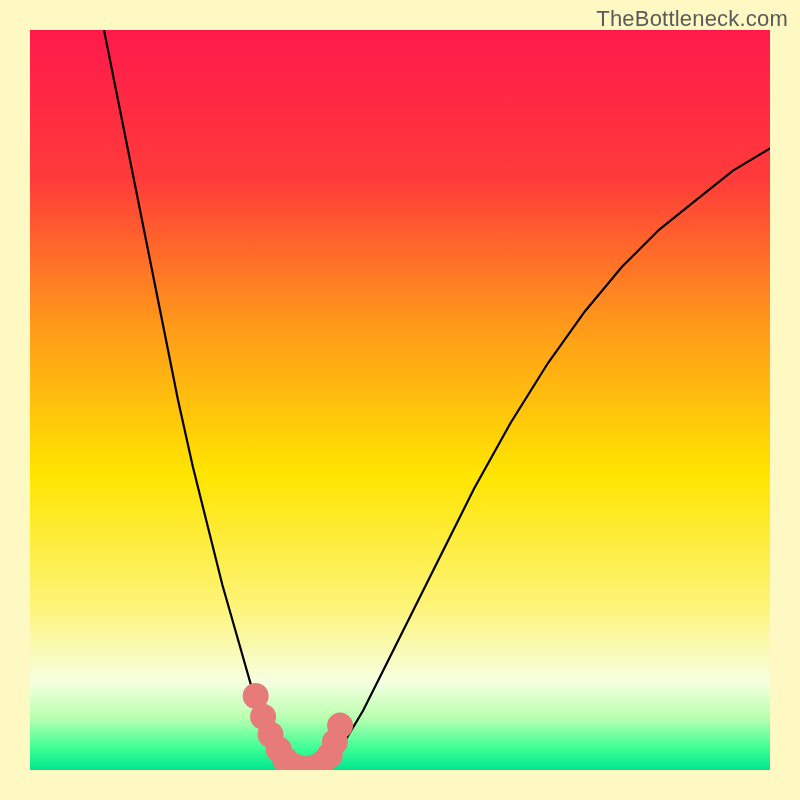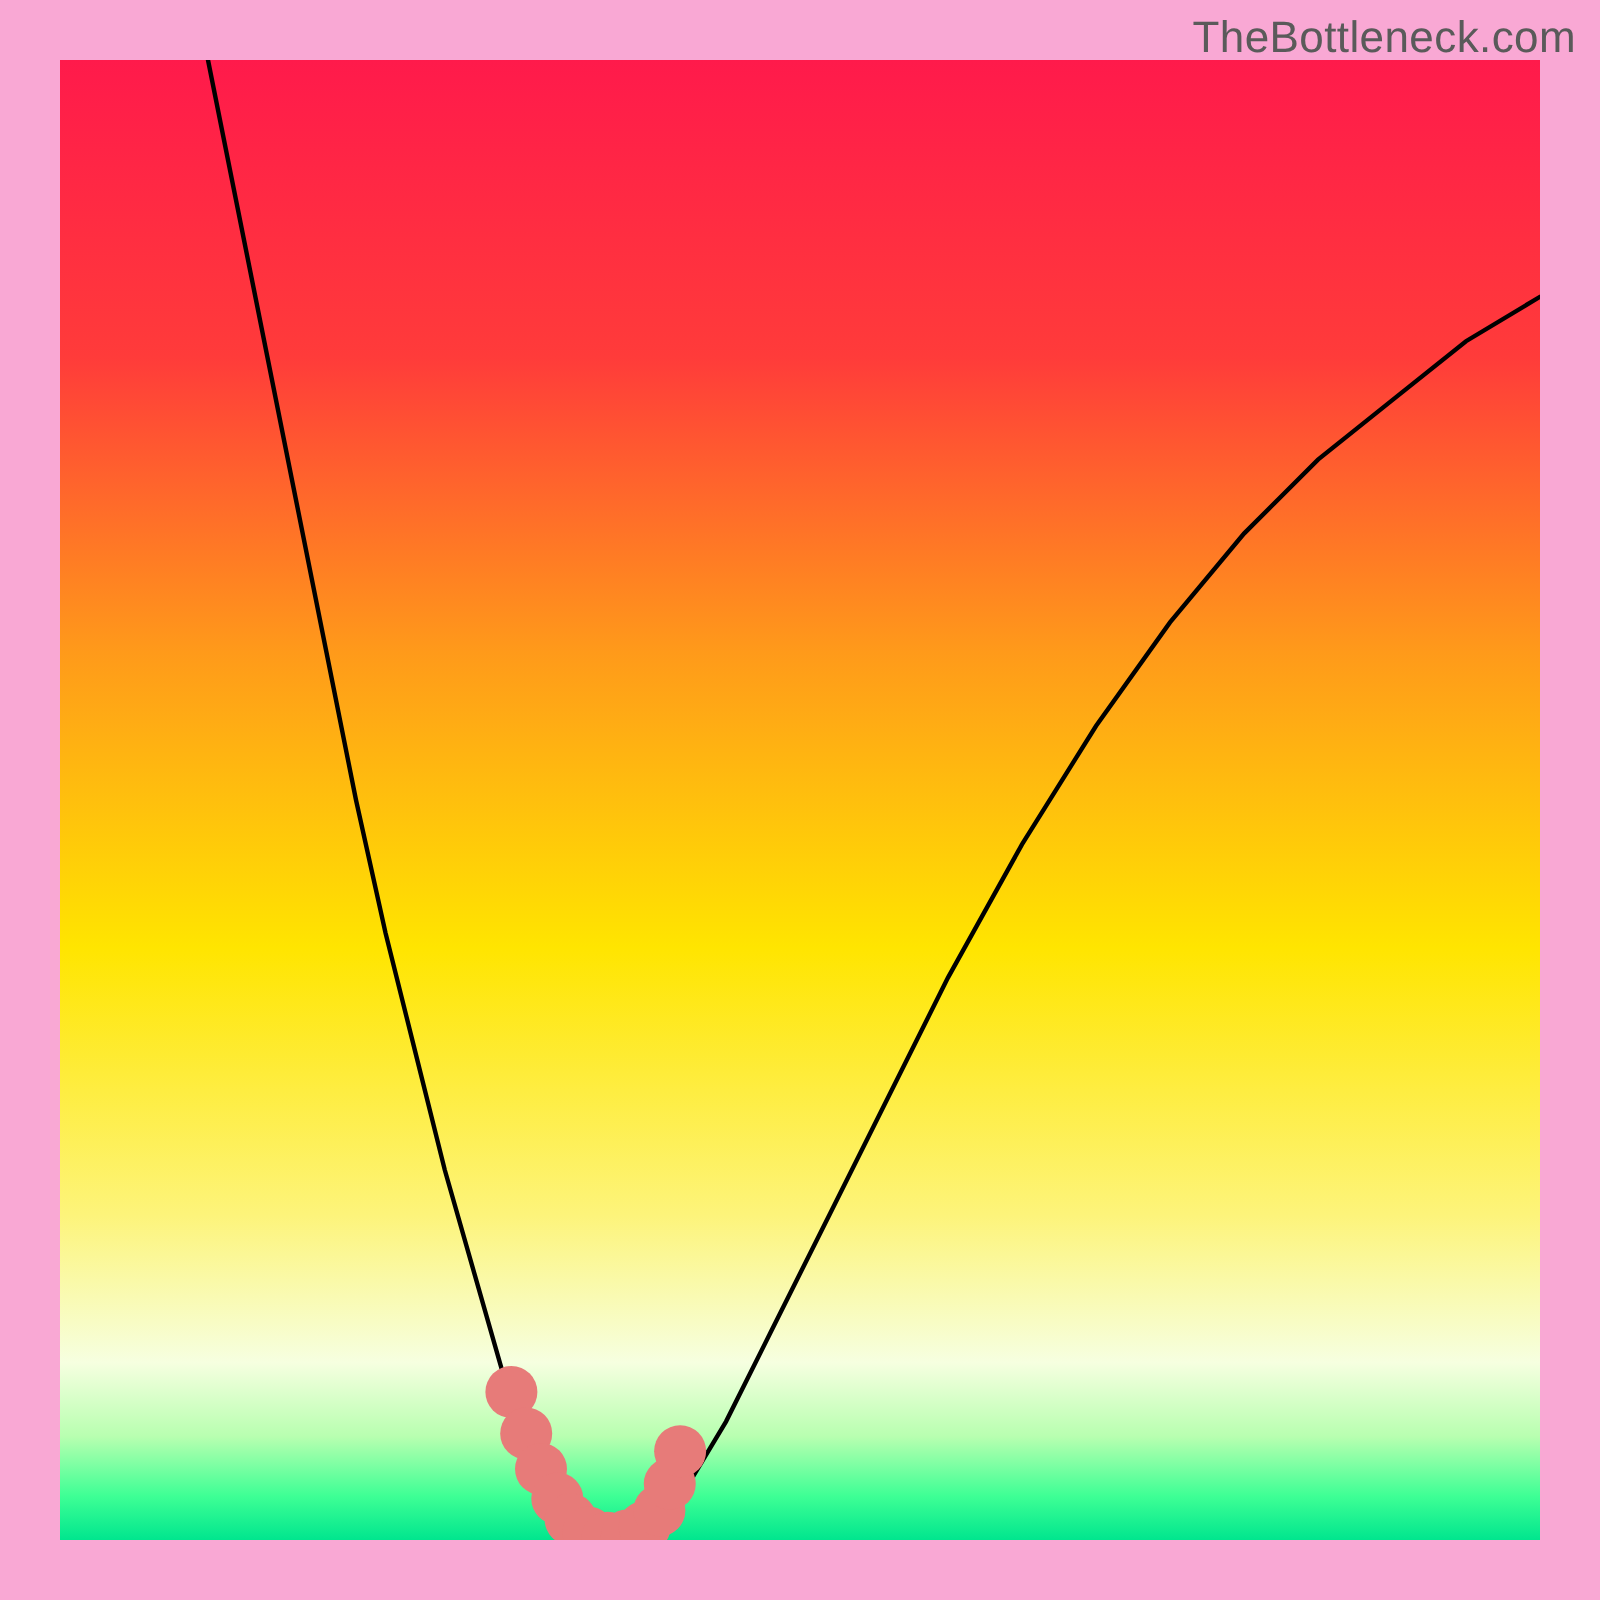--- a/index.html
+++ b/index.html
@@ -1,21 +1,21 @@
 <!DOCTYPE html>
 <html><head>
 <meta charset="utf-8">
 <style>
   * { margin: 0; padding: 0; box-sizing: border-box; }
   html, body { width: 800px; height: 800px; overflow: hidden; background: #000; font-family: Arial, sans-serif; }
   .frame {
     position: relative;
     width: 800px;
     height: 800px;
-    background: #f9a8d4;
+    background: #fef9c3;
   }
   .plot-area {
     position: absolute;
     left: 30px;
     top: 30px;
     width: 740px;
     height: 740px;
   }
   .watermark {
     position: absolute;

